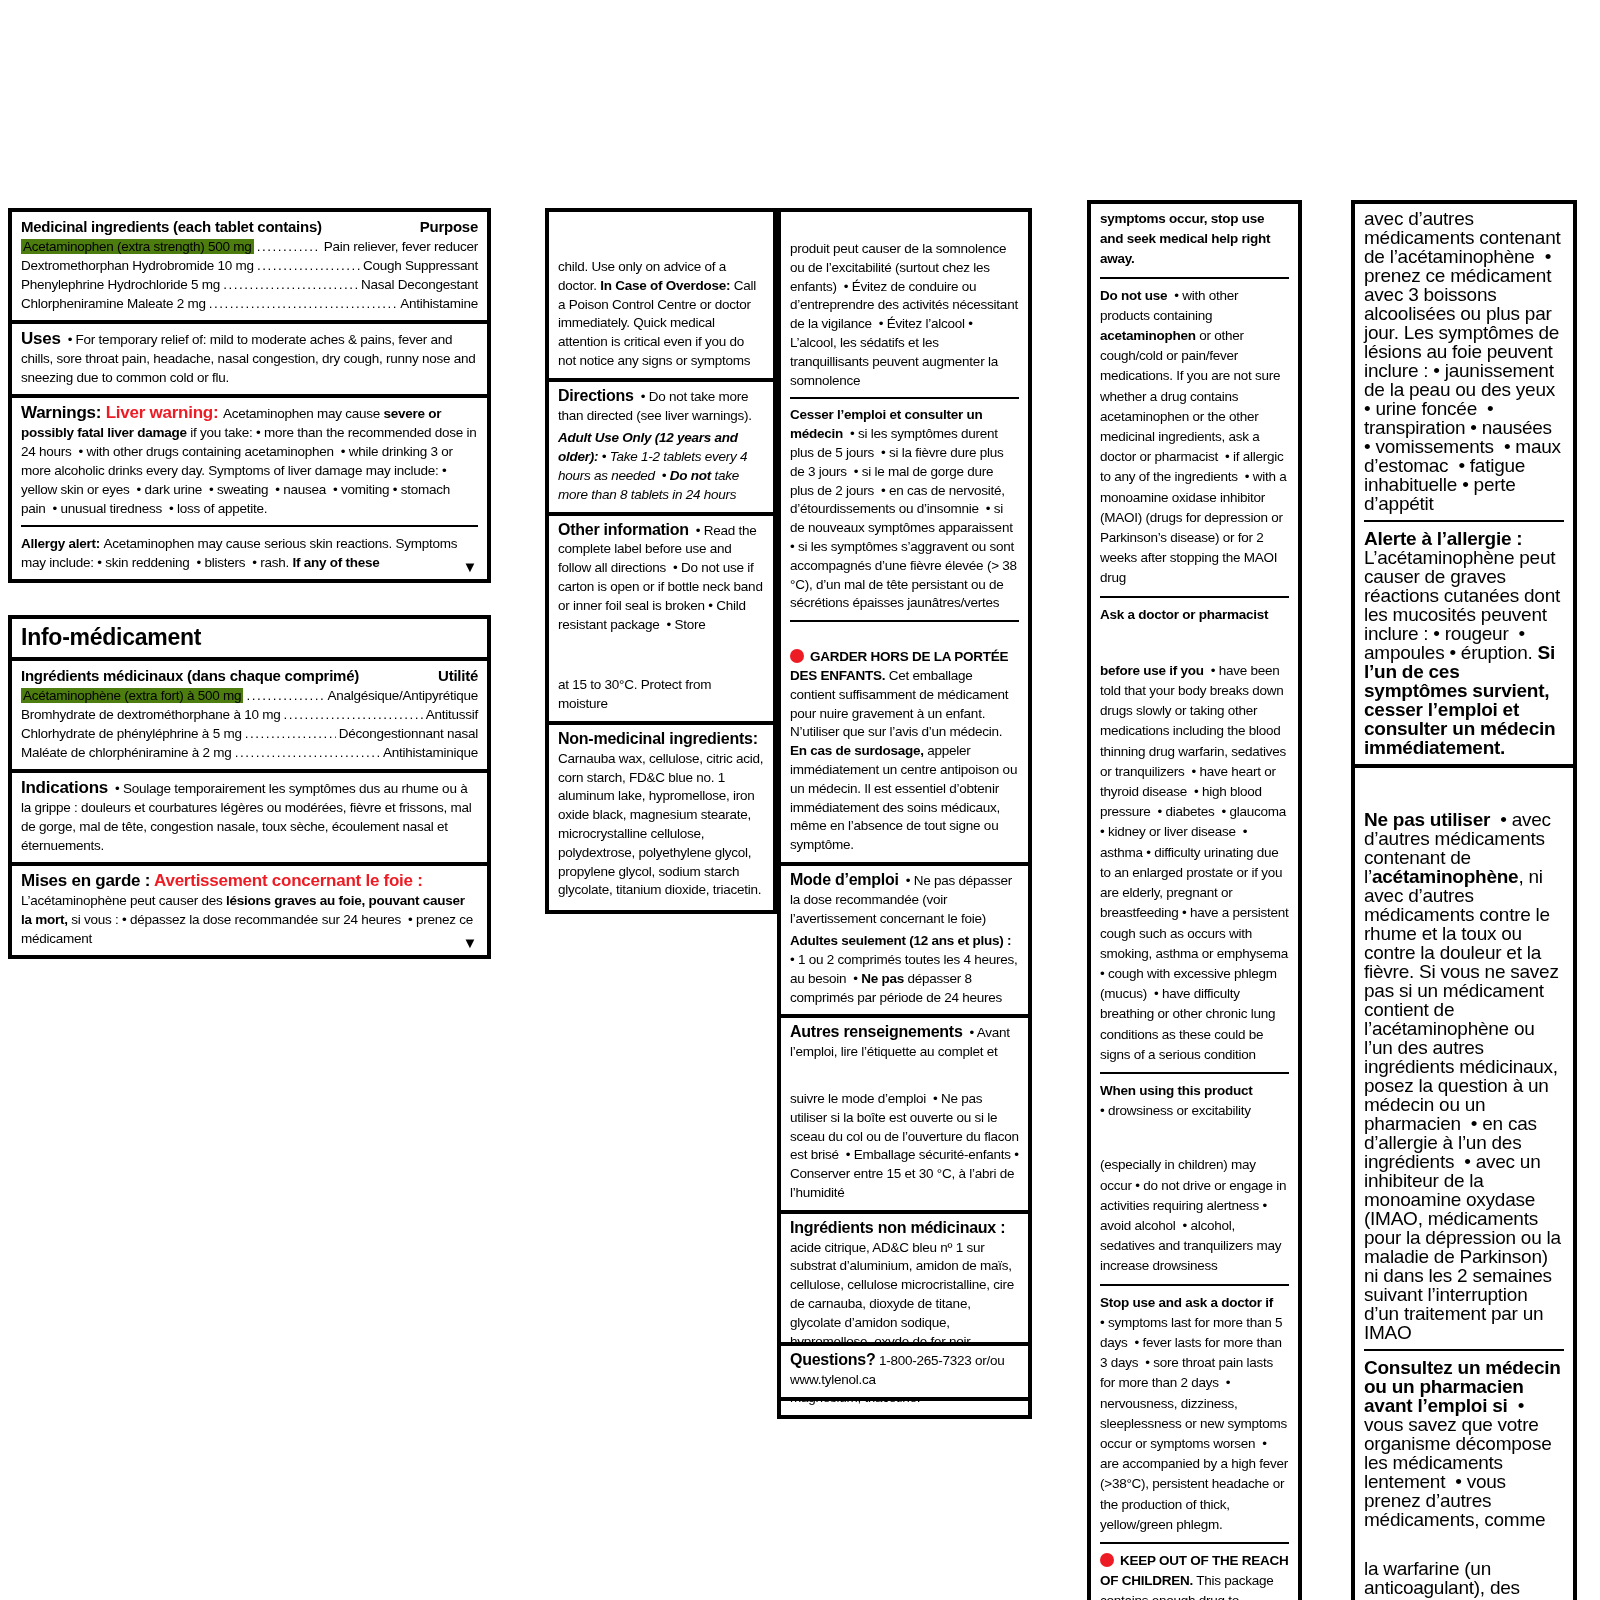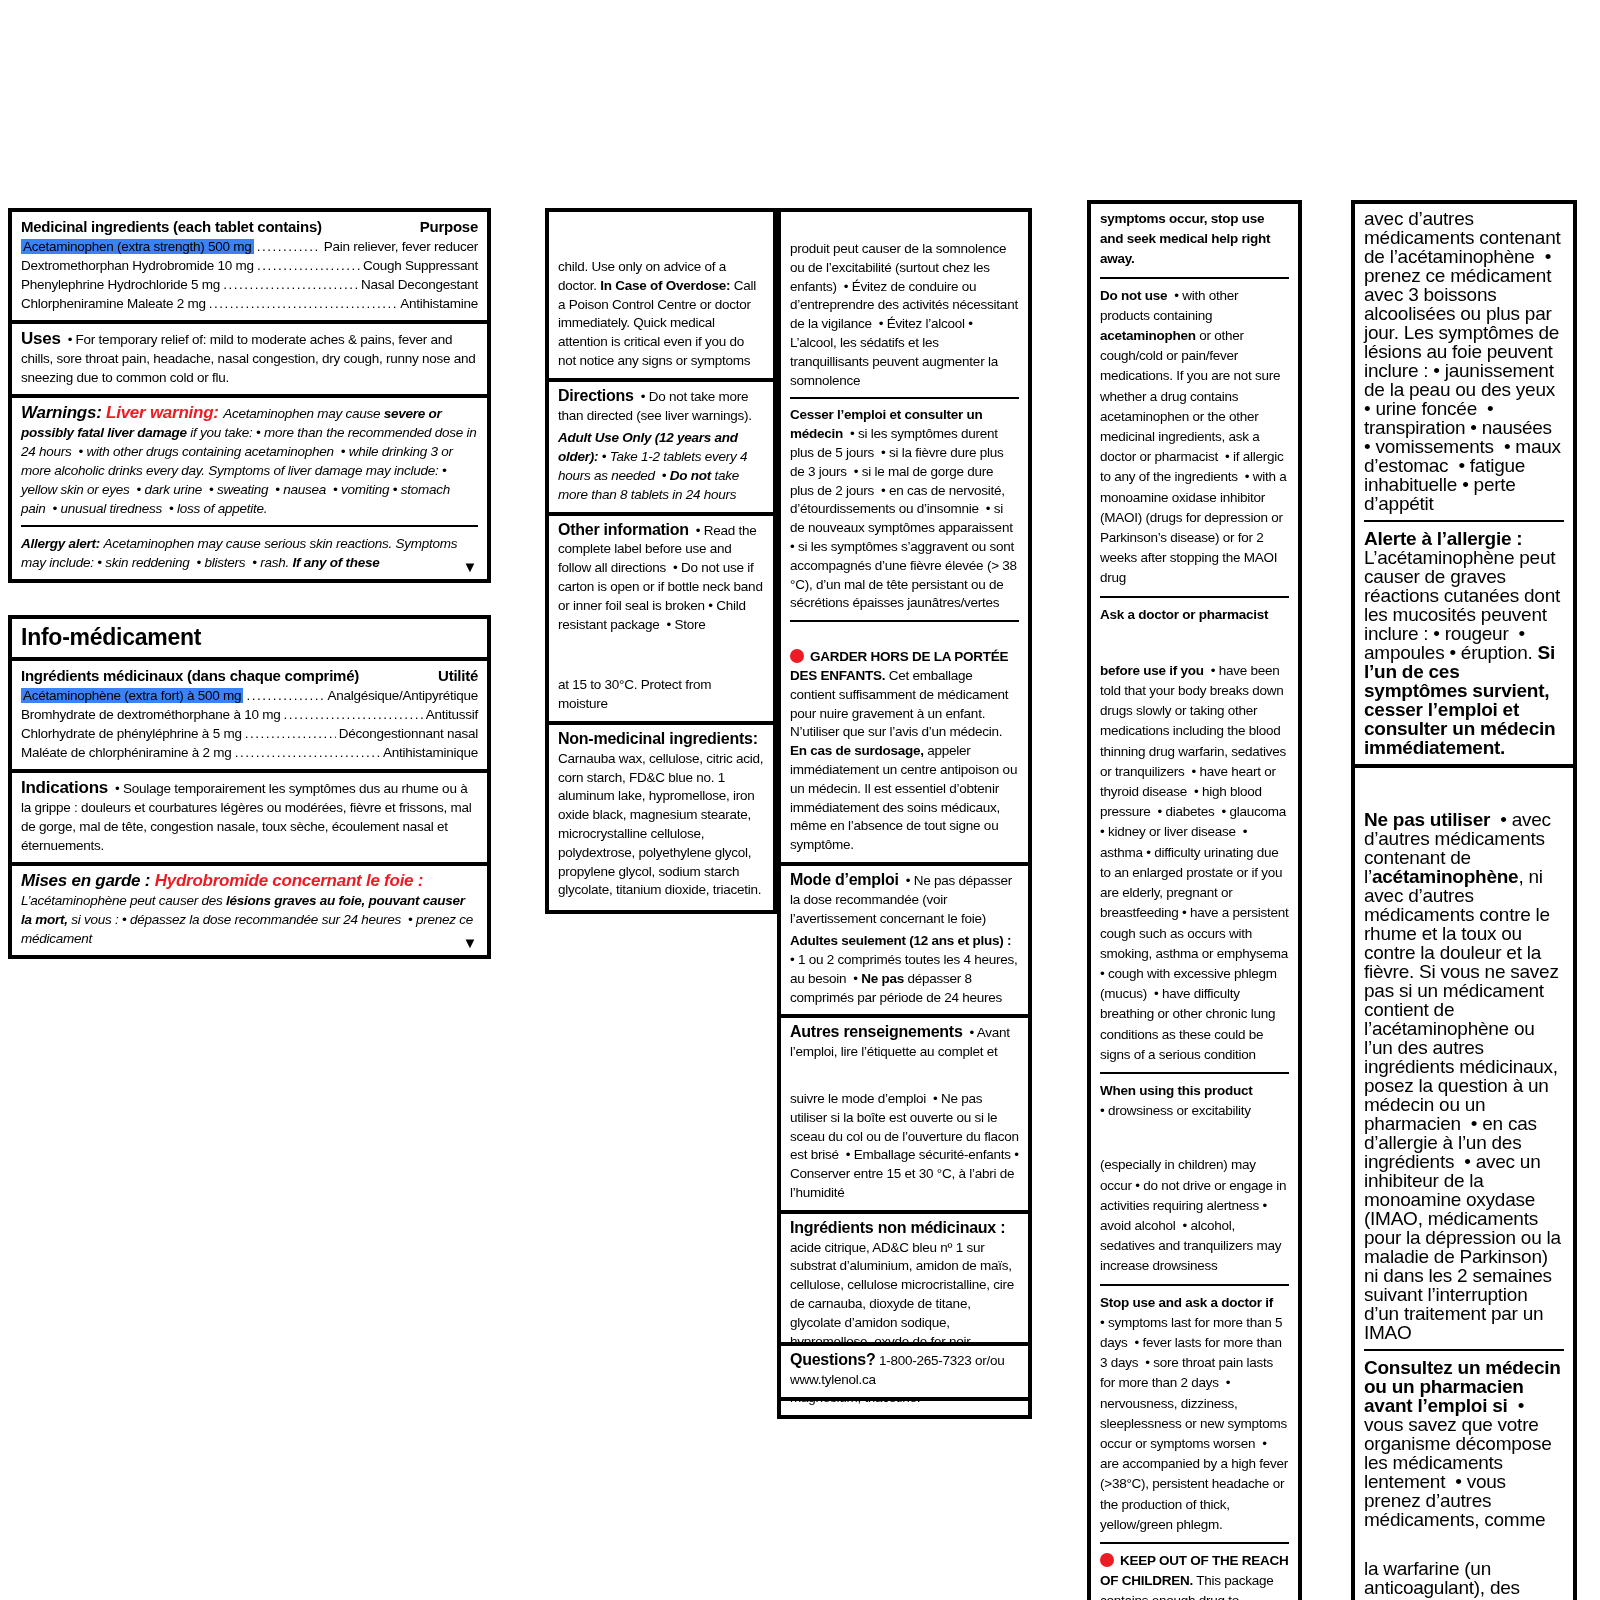--- a/index.html
+++ b/index.html
@@ -1,33 +1,33 @@
 <!DOCTYPE html>
 <html><head>
 <meta charset="utf-8">
 <style>
   html,body{margin:0;padding:0;background:#fff;}
   body{font-family:"Liberation Sans","DejaVu Sans",sans-serif;color:#000;}
   .page{position:relative;width:1600px;height:1600px;background:#fff;overflow:hidden;}
   .box{position:absolute;box-sizing:border-box;}
   .sec{border:4px solid #000;margin-top:-4px;padding:5px 9px 7px 9px;background:#fff;box-sizing:border-box;}
   .sec:first-child{margin-top:0;}
-  .rel{position:relative;font-style:italic;}
+  .rel{position:relative;}
   
   .c1{left:8px;width:483px;font-size:13.5px;line-height:19px;letter-spacing:-0.25px;}
   .c2a{left:545px;width:232px;font-size:13.5px;line-height:18.8px;letter-spacing:-0.25px;}
   .c2b{left:777px;width:255px;font-size:13.5px;line-height:18.8px;letter-spacing:-0.25px;}
   .c3{left:1087px;width:215px;font-size:13.5px;line-height:20.2px;letter-spacing:-0.25px;}
   .c4{left:1307px;width:270px;font-size:19px;line-height:19px;letter-spacing:-0.25px;padding-left:44px;}
   .blk{white-space:pre-wrap;}
   .b{font-weight:bold;}
   .big{font-weight:bold;font-size:16px;}
   .c1 .big{font-size:17px;}
   .red{color:#ed1c24;}
-  .hl{background:#3b82f6;padding:0 2px;}
+  .hl{background:#4d7c0f;padding:0 2px;}
   .t1{font-weight:bold;font-size:23px;line-height:26px;display:inline-block;}
   .thinhr{border-top:2px solid #000;margin:7px 0;}
   .icols{display:flex;justify-content:space-between;align-items:center;font-weight:bold;font-size:15px;margin-bottom:1px;}
   .irow{display:flex;align-items:baseline;}
   .irow .rl,.irow .rr{white-space:nowrap;}
   .dots{flex:1 1 auto;min-width:10px;overflow:hidden;white-space:nowrap;margin:0 3px;letter-spacing:1.5px;}
   .reddot{display:inline-block;width:14px;height:14px;border-radius:50%;background:#ed1c24;margin-right:6px;vertical-align:-2px;}
   .tri{position:absolute;right:10px;bottom:5px;font-size:15px;line-height:1;}
 </style>
 </head>
@@ -103,21 +103,21 @@
           <span class="rl"><span class="">Maléate de chlorphéniramine à 2 mg</span></span>
           <span class="dots">......................................................................................................................................................</span>
           <span class="rr"><span class="">Antihistaminique</span></span>
         </div>
       </div>
     <div class="sec" style="min-height:84px">
         <div class="blk"><span class="big">Indications</span><span class="">  • Soulage temporairement les symptômes dus au rhume ou à la grippe : douleurs et courbatures légères ou modérées, fièvre et frissons, mal de gorge, mal de tête, congestion nasale, toux sèche, écoulement nasal et éternuements.</span></div>
       </div>
     <div class="sec rel" style="min-height:69px">
       <div>
-          <div class="blk"><span class="big">Mises en garde : </span><span class="big red">Hydrobromide concernant le foie : </span><span class="">L’acétaminophène peut causer des </span><span class="b">lésions graves au foie, pouvant causer la mort,</span><span class=""> si vous : • dépassez la dose recommandée sur 24 heures  • prenez ce médicament</span></div>
+          <div class="blk"><span class="big">Mises en garde : </span><span class="big red">Avertissement concernant le foie : </span><span class="">L’acétaminophène peut causer des </span><span class="b">lésions graves au foie, pouvant causer la mort,</span><span class=""> si vous : • dépassez la dose recommandée sur 24 heures  • prenez ce médicament</span></div>
         </div>
       <span class="tri">▼</span>
     </div>
   </div>
 
   <div class="box c2a" style="top:208px">
     <div class="sec" style="min-height:156px;padding-top:46px">
         <div class="blk"><span class="">child. Use only on advice of a doctor. </span><span class="b">In Case of Overdose:</span><span class=""> Call a Poison Control Centre or doctor immediately. Quick medical attention is critical even if you do not notice any signs or symptoms</span></div>
       </div>
     <div class="sec" style="min-height:123px">

